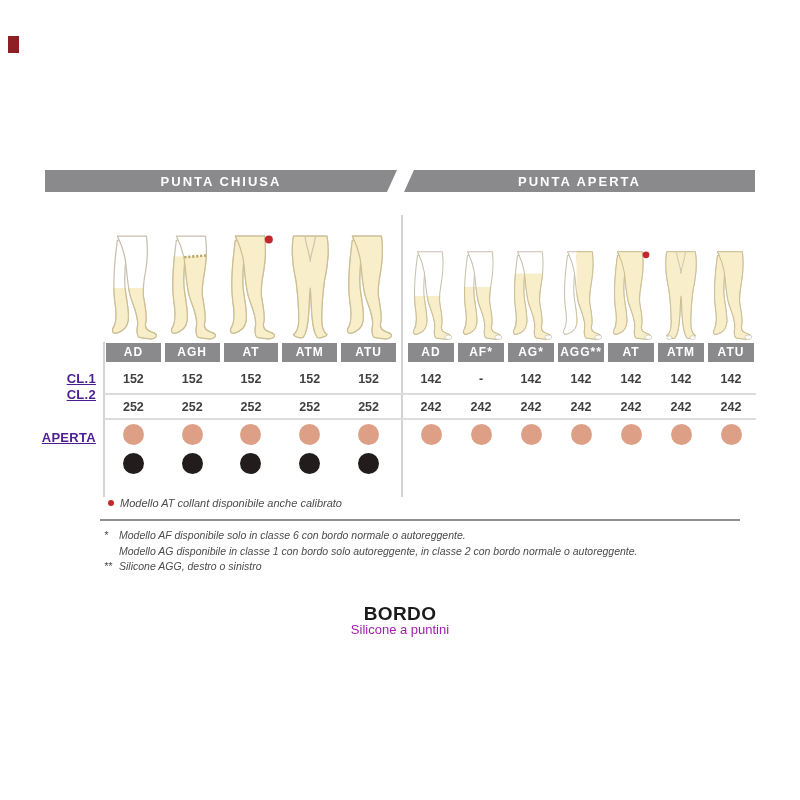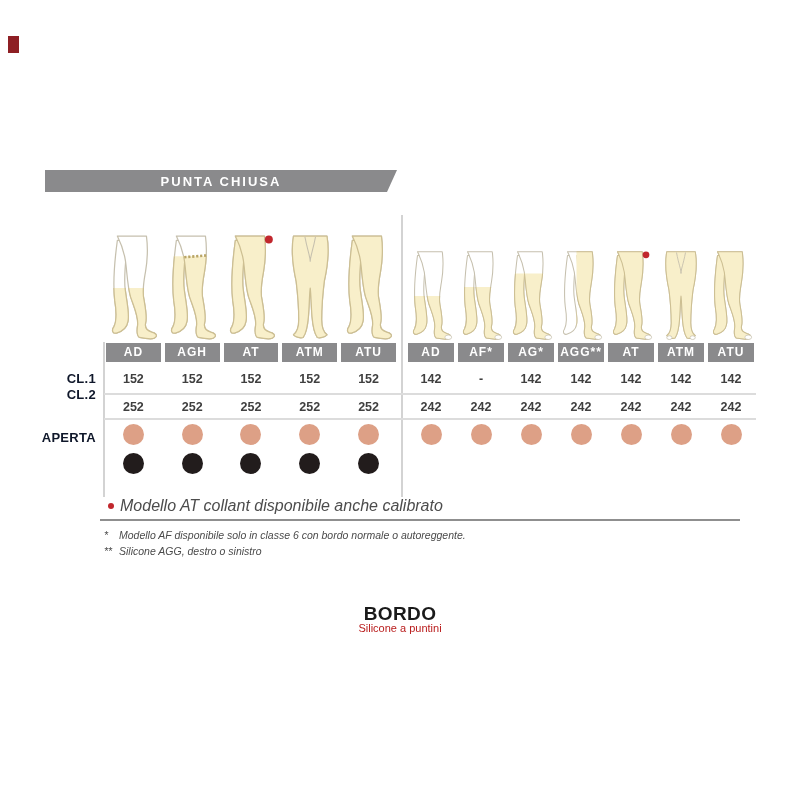--- a/index.html
+++ b/index.html
@@ -26,44 +26,47 @@
   .val{display:flex;align-items:center;justify-content:center;font-weight:bold;
        font-size:12.5px;color:#3f3f3f;text-align:right;}
   .dotcell{display:flex;align-items:center;justify-content:center;}
   .dot{width:21px;height:21px;border-radius:50%;}
   .dot.beige{background:#dda086;}
   .dot.black{background:#221c1c;}
 
   .hline{position:absolute;height:2px;background:#dcdcdc;}
   .vline{position:absolute;width:2px;background:#d3d3d3;}
   .rowlab{position:absolute;left:30px;width:66px;text-align:right;font-weight:bold;
-          font-size:13px;color:#0f172a;letter-spacing:.3px;}
+          font-size:13px;color:#4c1d95;letter-spacing:.3px;text-decoration:underline;}
 
   .rednote{position:absolute;left:108px;top:497px;display:flex;align-items:center;gap:6px;
-           font-style:italic;font-size:16px;color:#4c4c4c;}
+           font-style:italic;font-size:11px;color:#4c4c4c;}
   .reddot-small{width:6px;height:6px;border-radius:50%;background:#c1272d;flex:0 0 auto;}
   .rule{position:absolute;left:100px;top:519px;width:640px;height:1.5px;background:#8f8f8f;}
 
   .notes{position:absolute;left:104px;top:528px;font-style:italic;font-size:10.5px;
          color:#4a4a4a;line-height:15.5px;}
   .note-line{display:flex;}
   .note-mark{width:15px;flex:0 0 auto;font-style:italic;}
   .bottom{position:absolute;left:0;width:800px;text-align:center;color:#1a1a1a;}
   #bordo-title{top:603px;font-weight:bold;font-size:19px;letter-spacing:.4px;}
-  #bordo-sub{top:622px;font-size:11px;color:#b91c1c;}
+  #bordo-sub{top:622px;font-size:13px;color:#a21caf;}
 </style>
 </head>
 <body>
 
 <div class="sheet">
 
   <div class="corner-mark"></div>
 
   <div class="bar" id="bar-closed">
     <span>PUNTA CHIUSA</span>
+  </div>
+  <div class="bar" id="bar-open">
+    <span>PUNTA APERTA</span>
   </div>
 
   <div class="grid" id="grid-closed">
       <div class="cell-legs">
         <svg class="legsvg" viewBox="0 0 64 124" preserveAspectRatio="xMidYMax meet">
           <defs>
             <clipPath id="clip-closed-0">
               <rect x="0" y="64" width="64" height="60"></rect>
             </clipPath>
           </defs>
@@ -388,20 +391,24 @@
   </div>
 
   <div class="rule"></div>
 
   <div class="notes">
     <div class="note-line">
       <span class="note-mark">*</span>
       <span>Modello AF disponibile solo in classe 6 con bordo normale o autoreggente.</span>
     </div>
     <div class="note-line">
+      <span class="note-mark"></span>
+      <span>Modello AG disponibile in classe 1 con bordo solo autoreggente, in classe 2 con bordo normale o autoreggente.</span>
+    </div>
+    <div class="note-line">
       <span class="note-mark">**</span>
       <span>Silicone AGG, destro o sinistro</span>
     </div>
   </div>
 
   <div class="bottom" id="bordo-title">BORDO</div>
   <div class="bottom" id="bordo-sub">Silicone a puntini</div>
 </div>
 
 </body></html>

